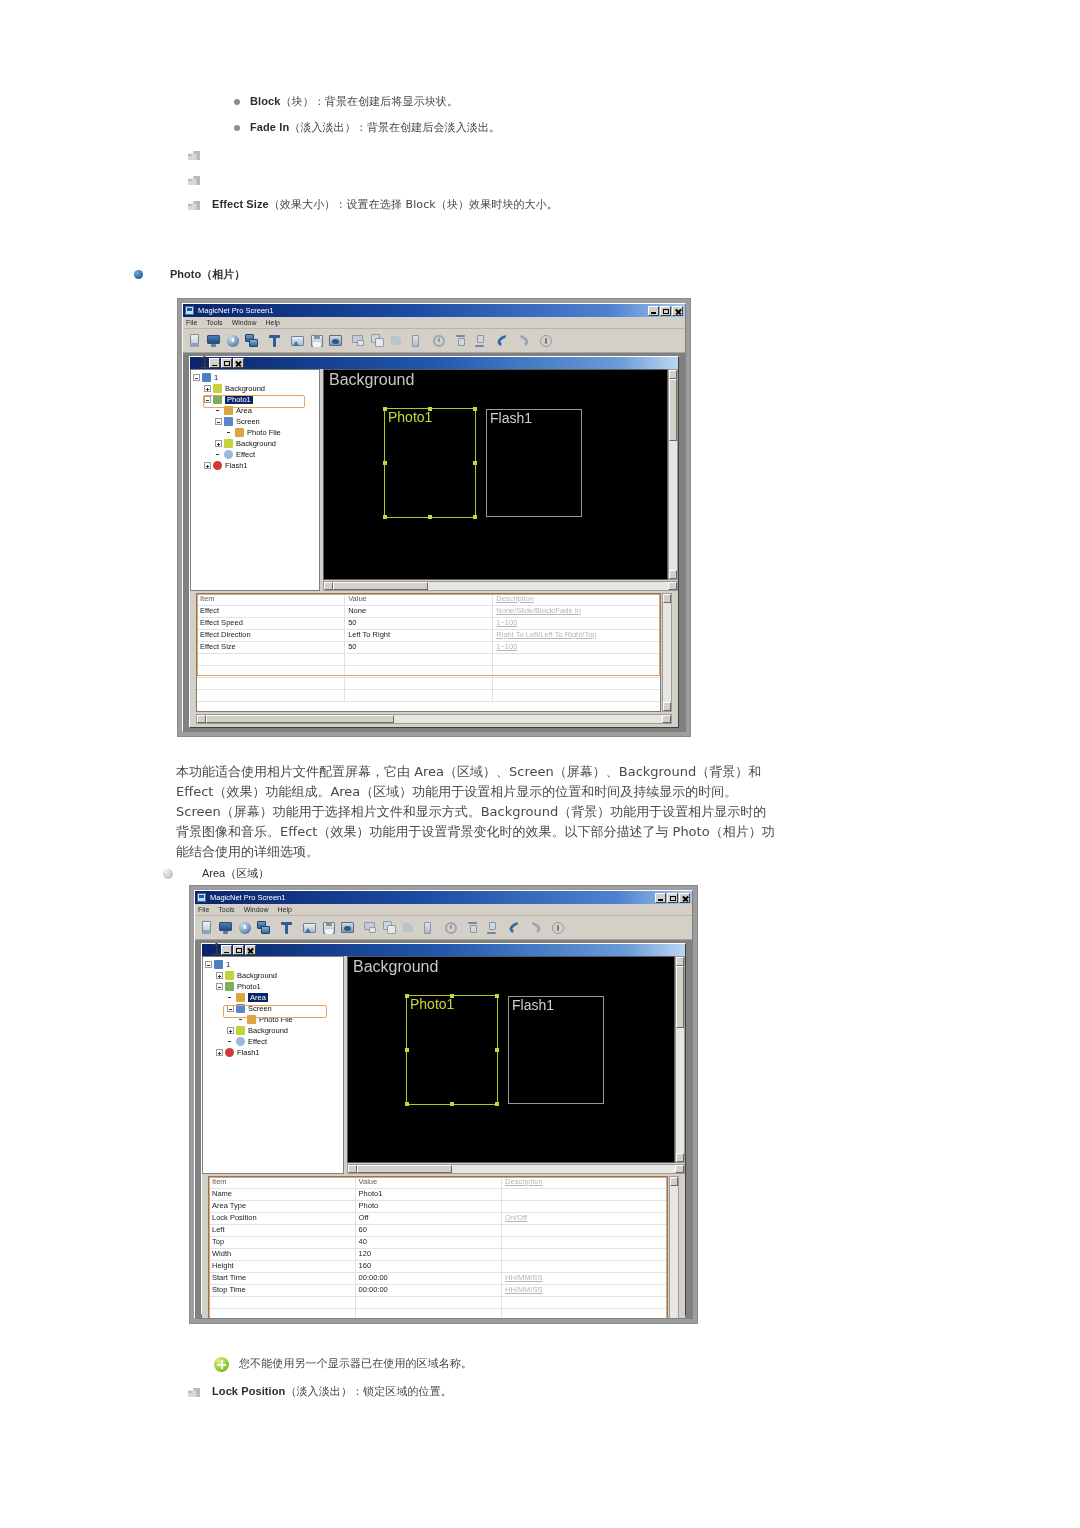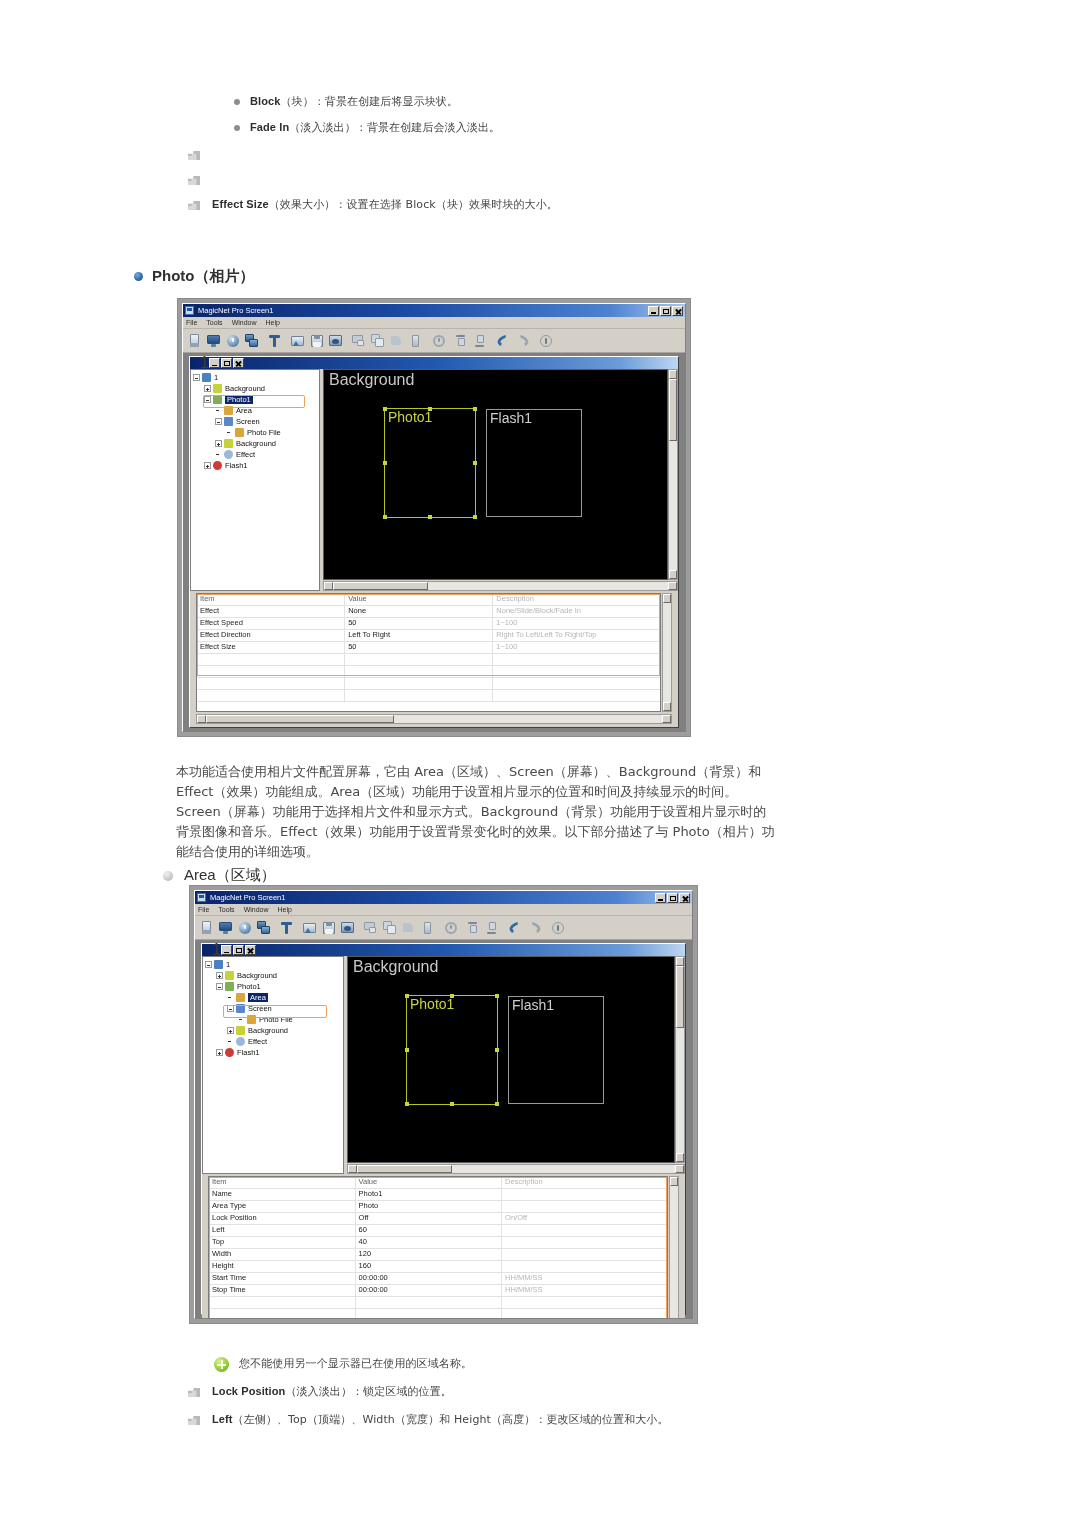--- a/index.html
+++ b/index.html
@@ -48,21 +48,21 @@
   .sec-dot-blue {
     width:9px; height:9px; border-radius:50%;
     background:radial-gradient(circle at 35% 30%, #79a9d8 0%, #2f6ba6 60%, #1d4c7d 100%);
     margin-right:9px;
   }
   .sec-dot-gray {
     width:10px; height:10px; border-radius:50%;
     background:radial-gradient(circle at 35% 30%, #f2f2f2 0%, #c9c9c9 60%, #a5a5a5 100%);
     margin-right:11px;
   }
-  .sec-title { font-size:15px; font-weight:bold; color:#303030; }
+  .sec-title { font-size:11px; font-weight:bold; color:#303030;margin-left:18px; }
   .sec-title .paren { font-weight:bold; }
 
   
   .para { font-size:13px; line-height:20px; color:#4a4a4a; width:600px; }
 
   
   .note-row { display:flex; align-items:flex-start; margin:3px 0 9px 26px; }
   .plus-badge {
     width:15px; height:15px; border-radius:50%; flex:0 0 15px; margin-right:10px; margin-top:2px;
     background:radial-gradient(circle at 35% 28%, #d7f08a 0%, #96cd3a 55%, #5f9a1d 100%);
@@ -197,21 +197,21 @@
   .sb-h .sb-btn { width:9px; flex:0 0 9px; }
   .sb-thumb { background:#d4d0c8; border:1px solid #fff; border-right-color:#6a6a6a; border-bottom-color:#6a6a6a; }
   .sb-track { flex:1 1 auto; background:#e8e6e1; }
 
   
   .propgrid { background:#ffffff; border:1px solid #7b7b7b; position:relative; overflow:hidden; }
   .pg-row { display:flex; height:12px; border-bottom:1px solid #e2e2e2; font-size:7.5px; }
   .pg-row.head { color:#5f5f5f; }
   .pg-c1 { flex:0 0 32%; padding-left:3px; border-right:1px solid #e2e2e2; overflow:hidden; white-space:nowrap; }
   .pg-c2 { flex:0 0 32%; padding-left:3px; border-right:1px solid #e2e2e2; overflow:hidden; white-space:nowrap; }
-  .pg-c3 { flex:1 1 auto; padding-left:3px; overflow:hidden; white-space:nowrap; color:#b6b6b6; }
+  .pg-c3 { flex:1 1 auto; padding-left:3px; overflow:hidden; white-space:nowrap; color:#b6b6b6;text-decoration:underline; }
   .pg-c1.v, .pg-c2.v { color:#1c1c1c; }
   .pg-dim { color:#bdbdbd; }
   .pg-orange { position:absolute; border:1.5px solid #f0a05a; pointer-events:none; }
 </style>
 </head>
 <body>
 
 <div class="doc" style="left:188px; top:92px; width:700px;">
   <div style="margin-left:46px;">
     <div class="dot-row">
@@ -825,17 +825,13 @@
 
 <div class="doc" style="left:188px; top:1352px; width:700px;">
   <div class="note-row">
     <span class="plus-badge"></span>
     <span class="txt cn">您不能使用另一个显示器已在使用的区域名称。</span>
   </div>
   <div class="bullet-row">
     <span class="flag-icon"></span>
     <span class="txt"><b class="en">Lock Position</b><span class="cn">（淡入淡出）：锁定区域的位置。</span></span>
   </div>
-  <div class="bullet-row">
-    <span class="flag-icon"></span>
-    <span class="txt"><b class="en">Left</b><span class="cn">（左侧）、Top（顶端）、Width（宽度）和 Height（高度）：更改区域的位置和大小。</span></span>
-  </div>
 </div>
 
 </body></html>

